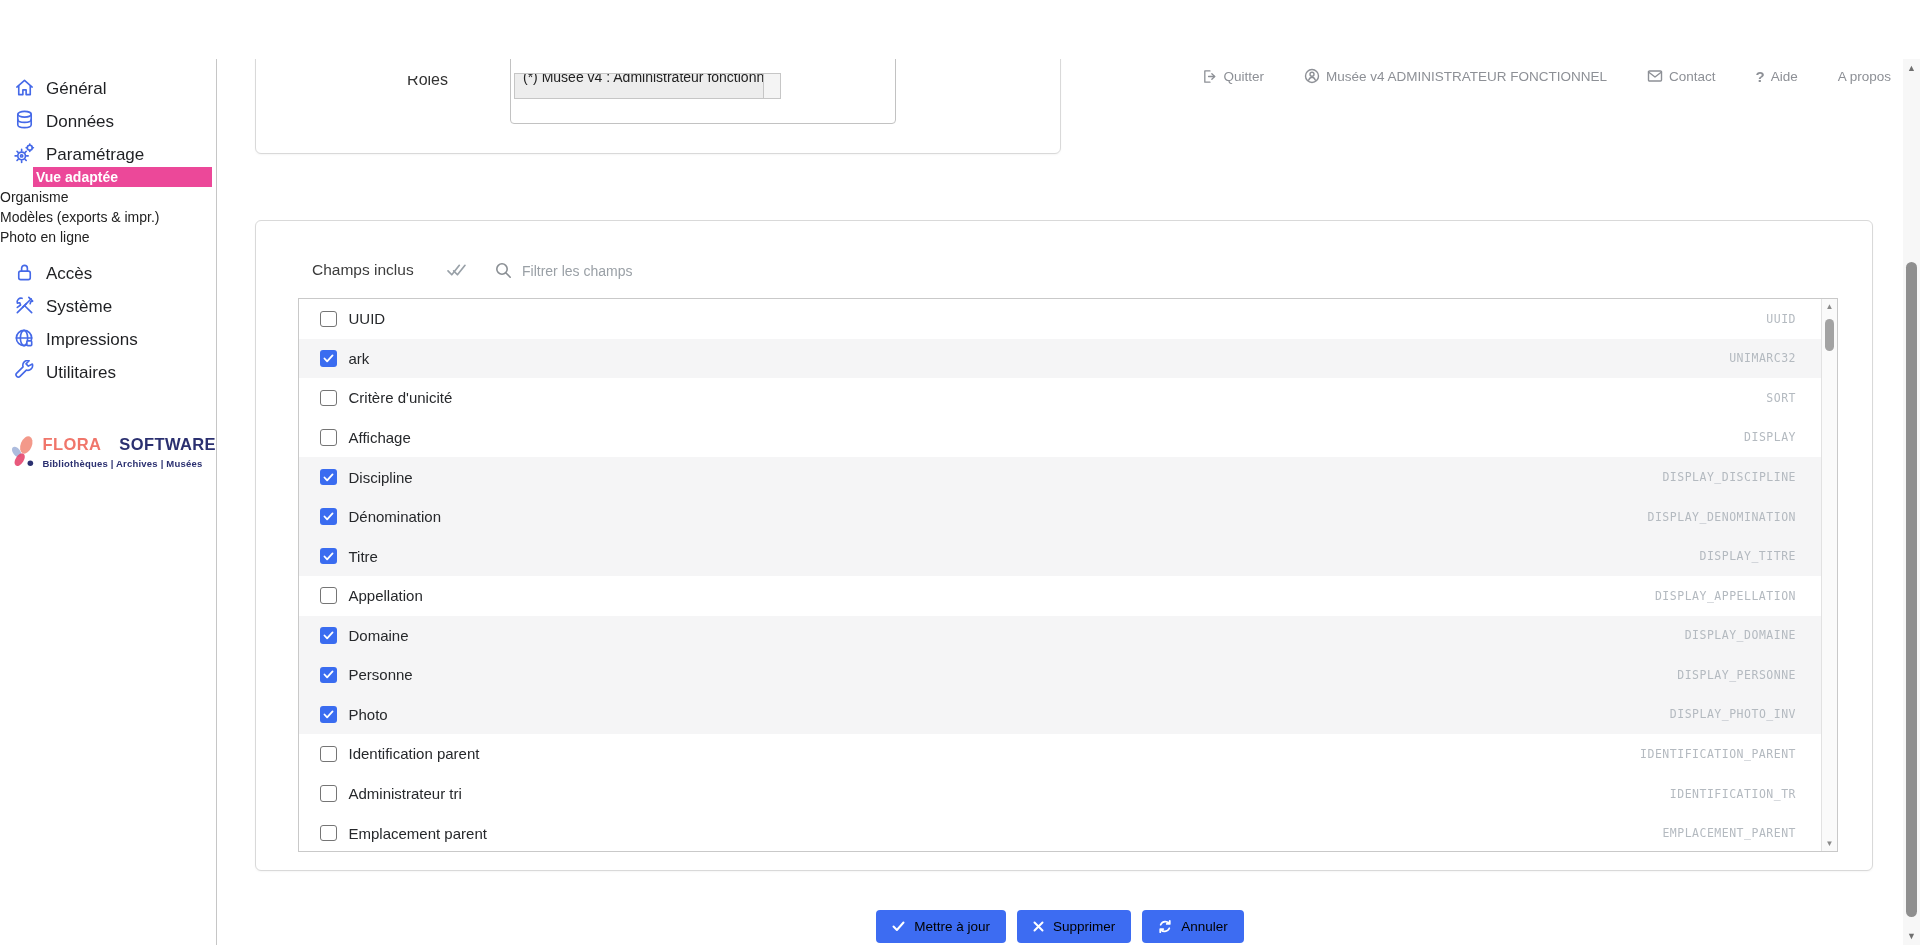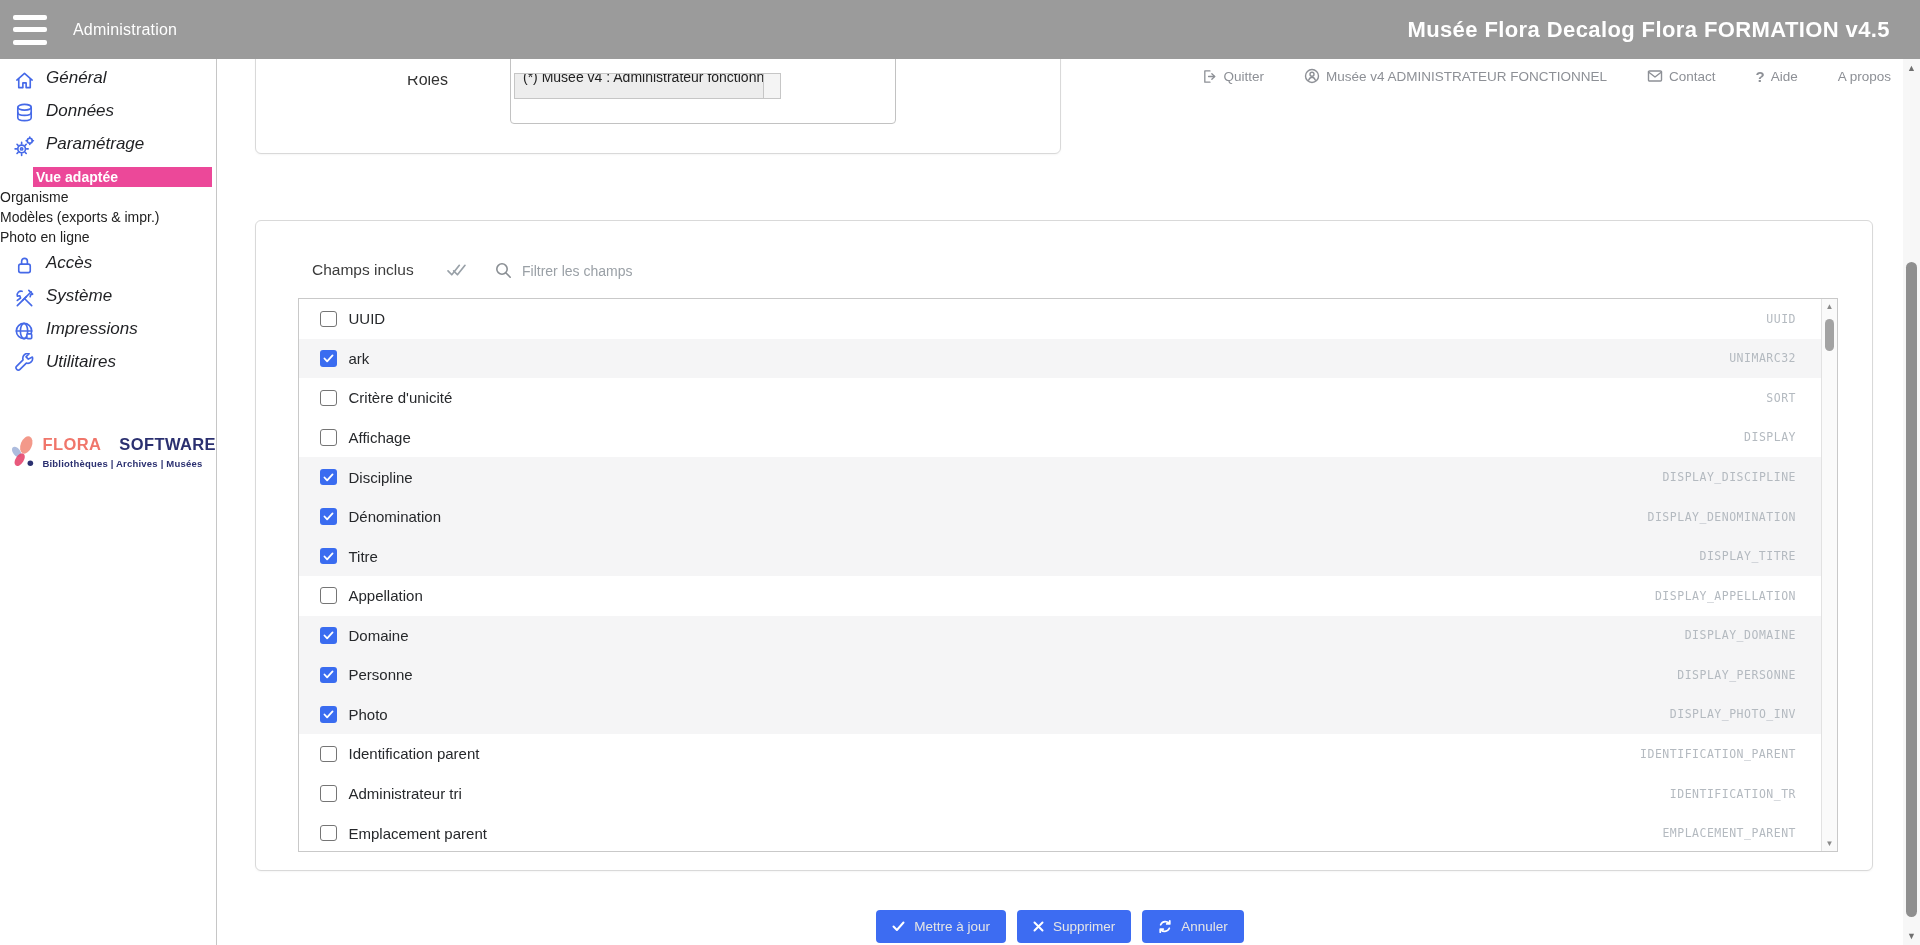--- a/index.html
+++ b/index.html
@@ -13,21 +13,21 @@
   .hamburger { width:34px; height:30px; margin-left:13px; display:flex; flex-direction:column;
     justify-content:space-between; cursor:pointer; }
   .hamburger span { display:block; height:5px; background:#fff; border-radius:2px; }
   .section-title { color:#fff; font-size:16px; margin-left:26px; letter-spacing:.2px; }
   .app-title { position:absolute; right:30px; top:0; height:59px; line-height:59px;
     color:#fff; font-size:22px; font-weight:bold; letter-spacing:.4px; }
 
   
   .sidebar { position:absolute; left:0; top:59px; width:217px; bottom:0; background:#fff;
     border-right:1px solid #c6c6c6; padding-top:9px; }
-  .nav-item { height:31px; margin-bottom:2px; display:flex; align-items:flex-start; cursor:pointer;font-style:italic; }
+  .nav-item { height:31px; margin-bottom:2px; display:flex; align-items:flex-end; cursor:pointer; }
   .nav-item .nav-ic { width:26px; height:24px; margin-left:11px; display:flex; align-items:center; justify-content:center; }
   .nav-item .nav-label { margin-left:9px; font-size:17px; color:#1f2023; }
   .submenu { margin:2px 0 6px 0; }
   .sub-item { height:20px; line-height:20px; font-size:14px; color:#222; cursor:pointer; }
   .sub-item.selected { margin-left:33px; padding-left:3px; width:179px; background:#ec4899;
     color:#fff; font-weight:bold; }
   svg.icn { stroke:#4569e8; fill:none; stroke-width:1.7; stroke-linecap:round; stroke-linejoin:round; }
 
   .logo-block { margin-top:34px; margin-left:8px; display:flex; align-items:center; }
   .logo-text { margin-left:4px; }
@@ -86,45 +86,36 @@
     letter-spacing:.5px; color:#b4bac0; }
 
   .list-scrollbar { position:absolute; right:0; top:0; bottom:0; width:16px; background:#fafafa;
     border-left:1px solid #e2e2e2; }
   .list-scrollbar .arr { position:absolute; left:0; width:100%; text-align:center; font-size:8px; color:#8a8a8a; }
   .list-scrollbar .arr.up { top:3px; } .list-scrollbar .arr.down { bottom:3px; }
   .list-scrollbar .thumb { position:absolute; left:3px; top:20px; width:9px; height:32px; background:#a3a3a3; border-radius:5px; }
 
   
   .actions { position:absolute; left:0; top:851px; width:100%; display:flex; justify-content:center; gap:11px; }
-  .btn { height:33px; padding:12px 16px; background:#3d6cf2; color:#e5e5e5; border:none; border-radius:4px;
+  .btn { height:33px; padding:12px 16px; background:#3d6cf2; color:#000000; border:none; border-radius:4px;
     font-size:13.5px; font-family:"Liberation Sans", sans-serif; display:flex; align-items:center; gap:9px; cursor:pointer; }
   .btn svg { stroke:#fff; fill:none; stroke-width:2; stroke-linecap:round; stroke-linejoin:round; }
 
   
   .page-scrollbar { position:absolute; right:0; top:59px; width:17px; bottom:0; background:#f7f7f7; }
   .page-scrollbar .arr { position:absolute; left:0; width:100%; text-align:center; font-size:9px; color:#6f6f6f; }
   .page-scrollbar .arr.up { top:4px; } .page-scrollbar .arr.down { bottom:4px; }
   .page-scrollbar .thumb { position:absolute; left:3px; top:203px; width:11px; height:655px;
     background:#8f8f8f; border-radius:6px; }
 </style>
 </head>
 <body>
 
 <div class="screen">
 
-  <div class="app-header">
-    <div class="hamburger">
-        <span></span>
-        <span></span>
-        <span></span>
-      </div>
-    <div class="section-title">Administration</div>
-    <div class="app-title">Musée Flora Decalog Flora FORMATION v4.5</div>
-  </div>
 
   <div class="sidebar">
     <div class="nav-item">
       <span class="nav-ic">
         <svg class="icn" width="23" height="23" viewBox="0 0 24 24">
             <path d="M4 11.5 12 4.5l8 7"></path>
             <path d="M6 10.5v9h4.3v-5h3.4v5H18v-9"></path>
           </svg>
       </span>
       <span class="nav-label">Général</span>

